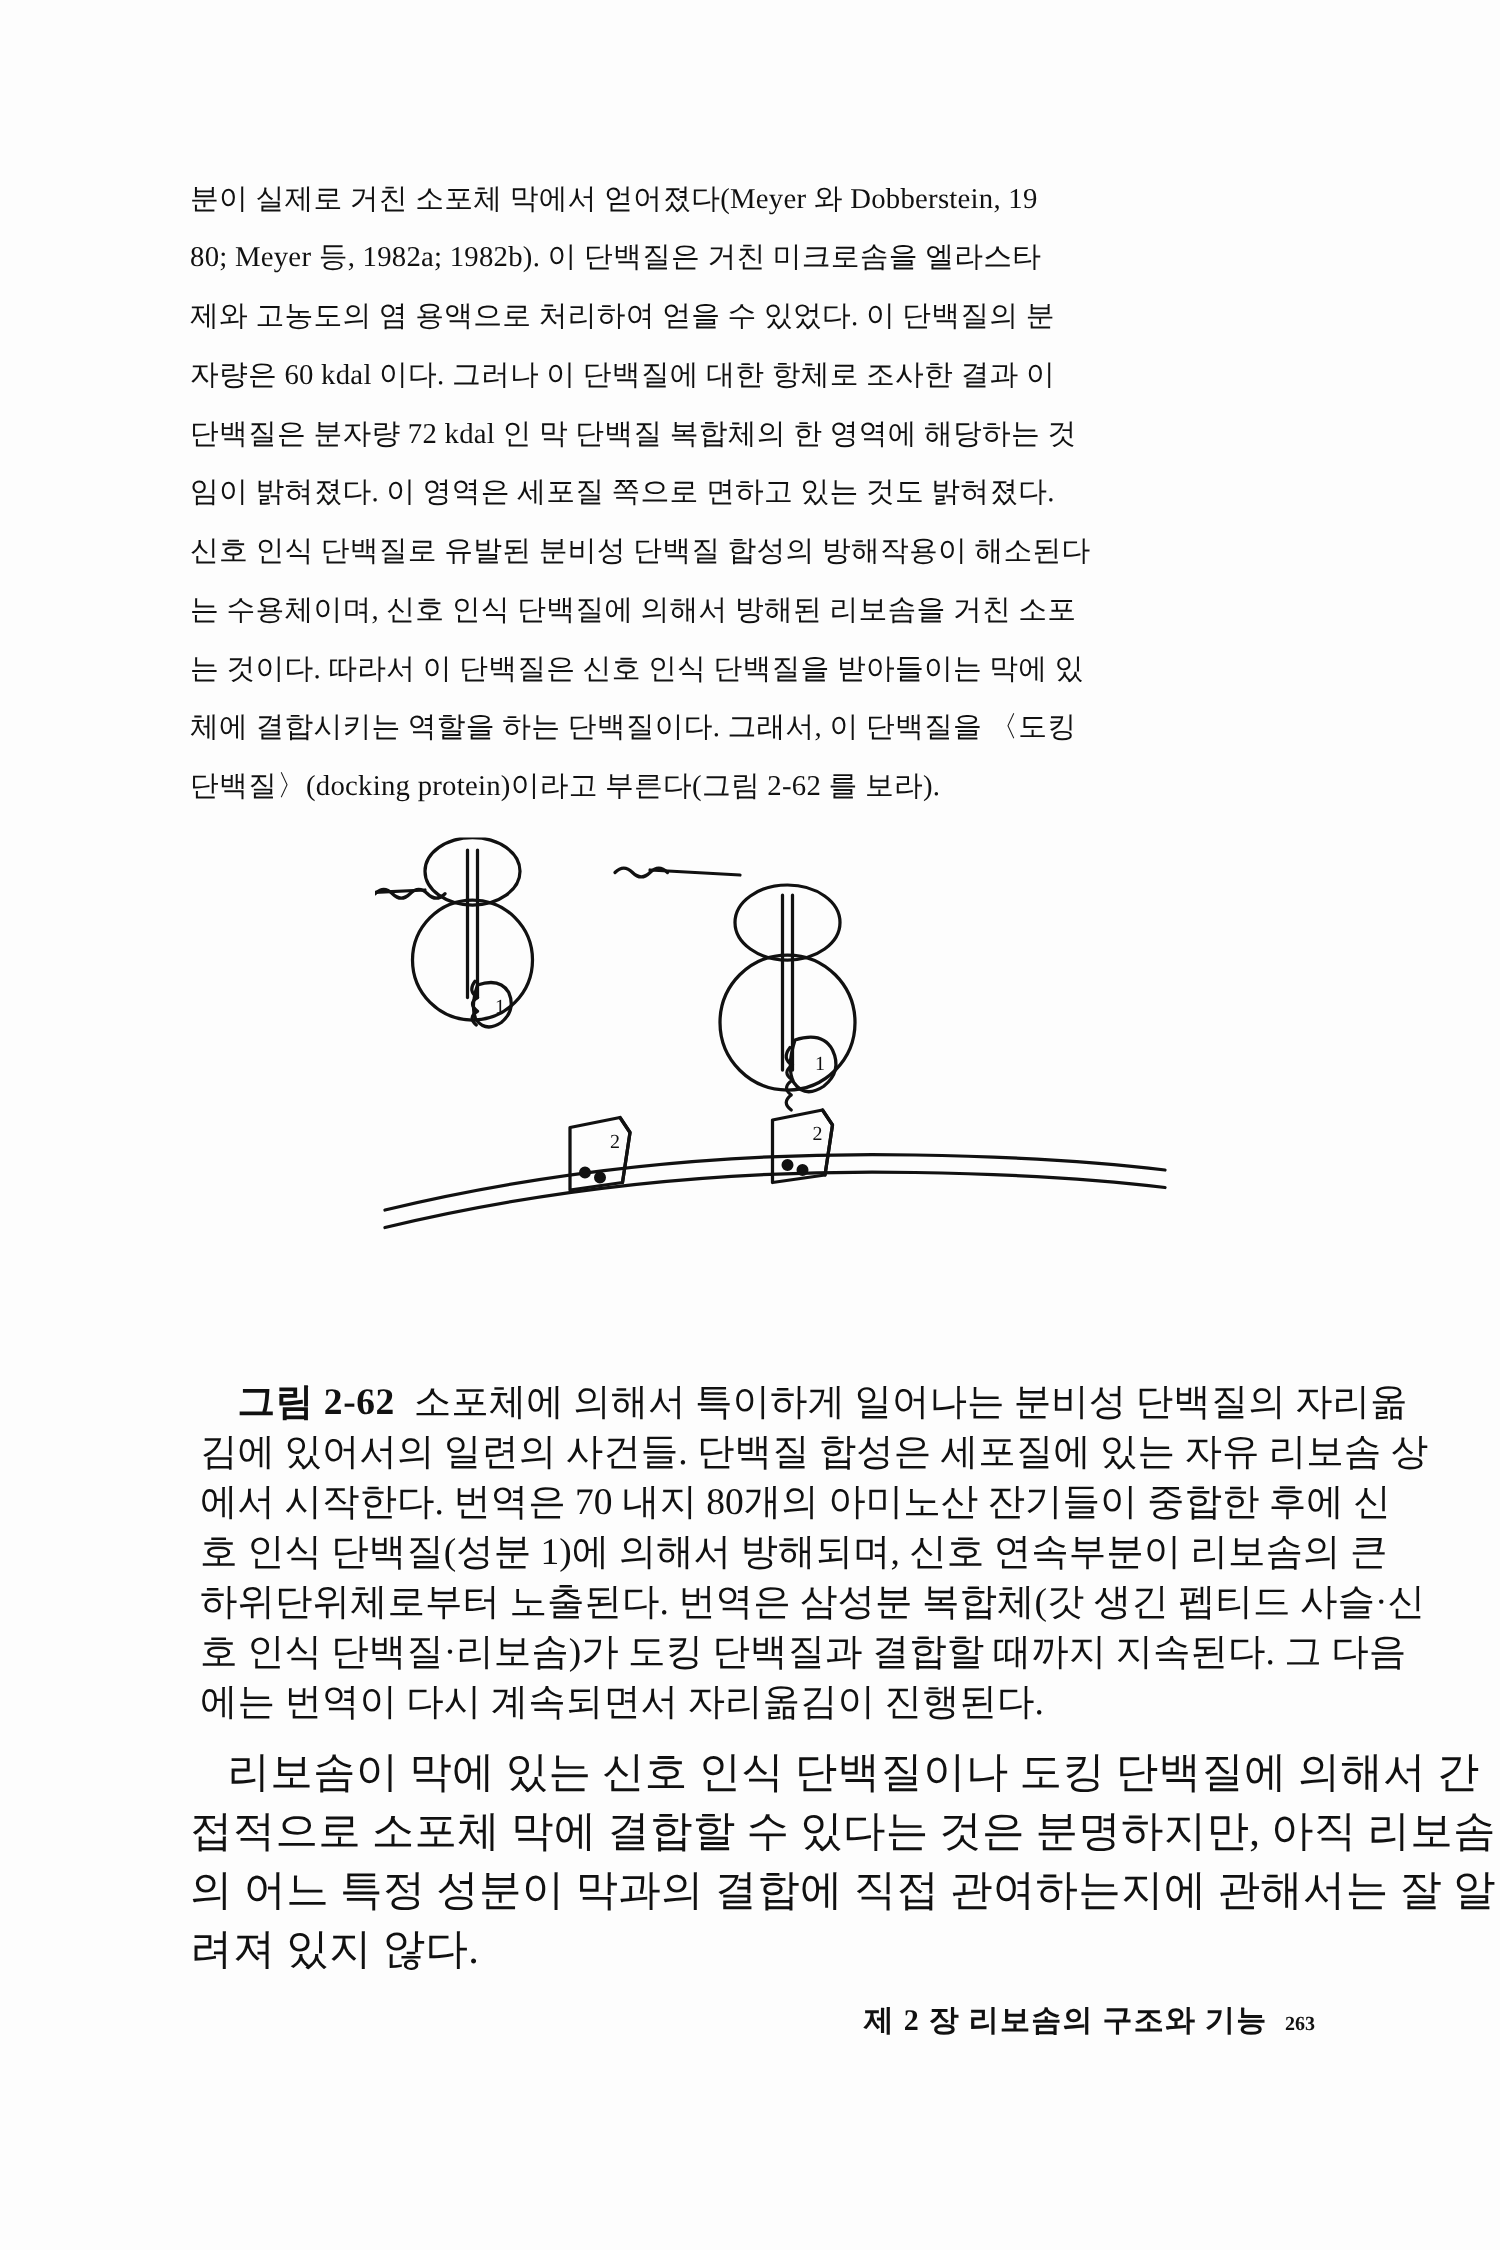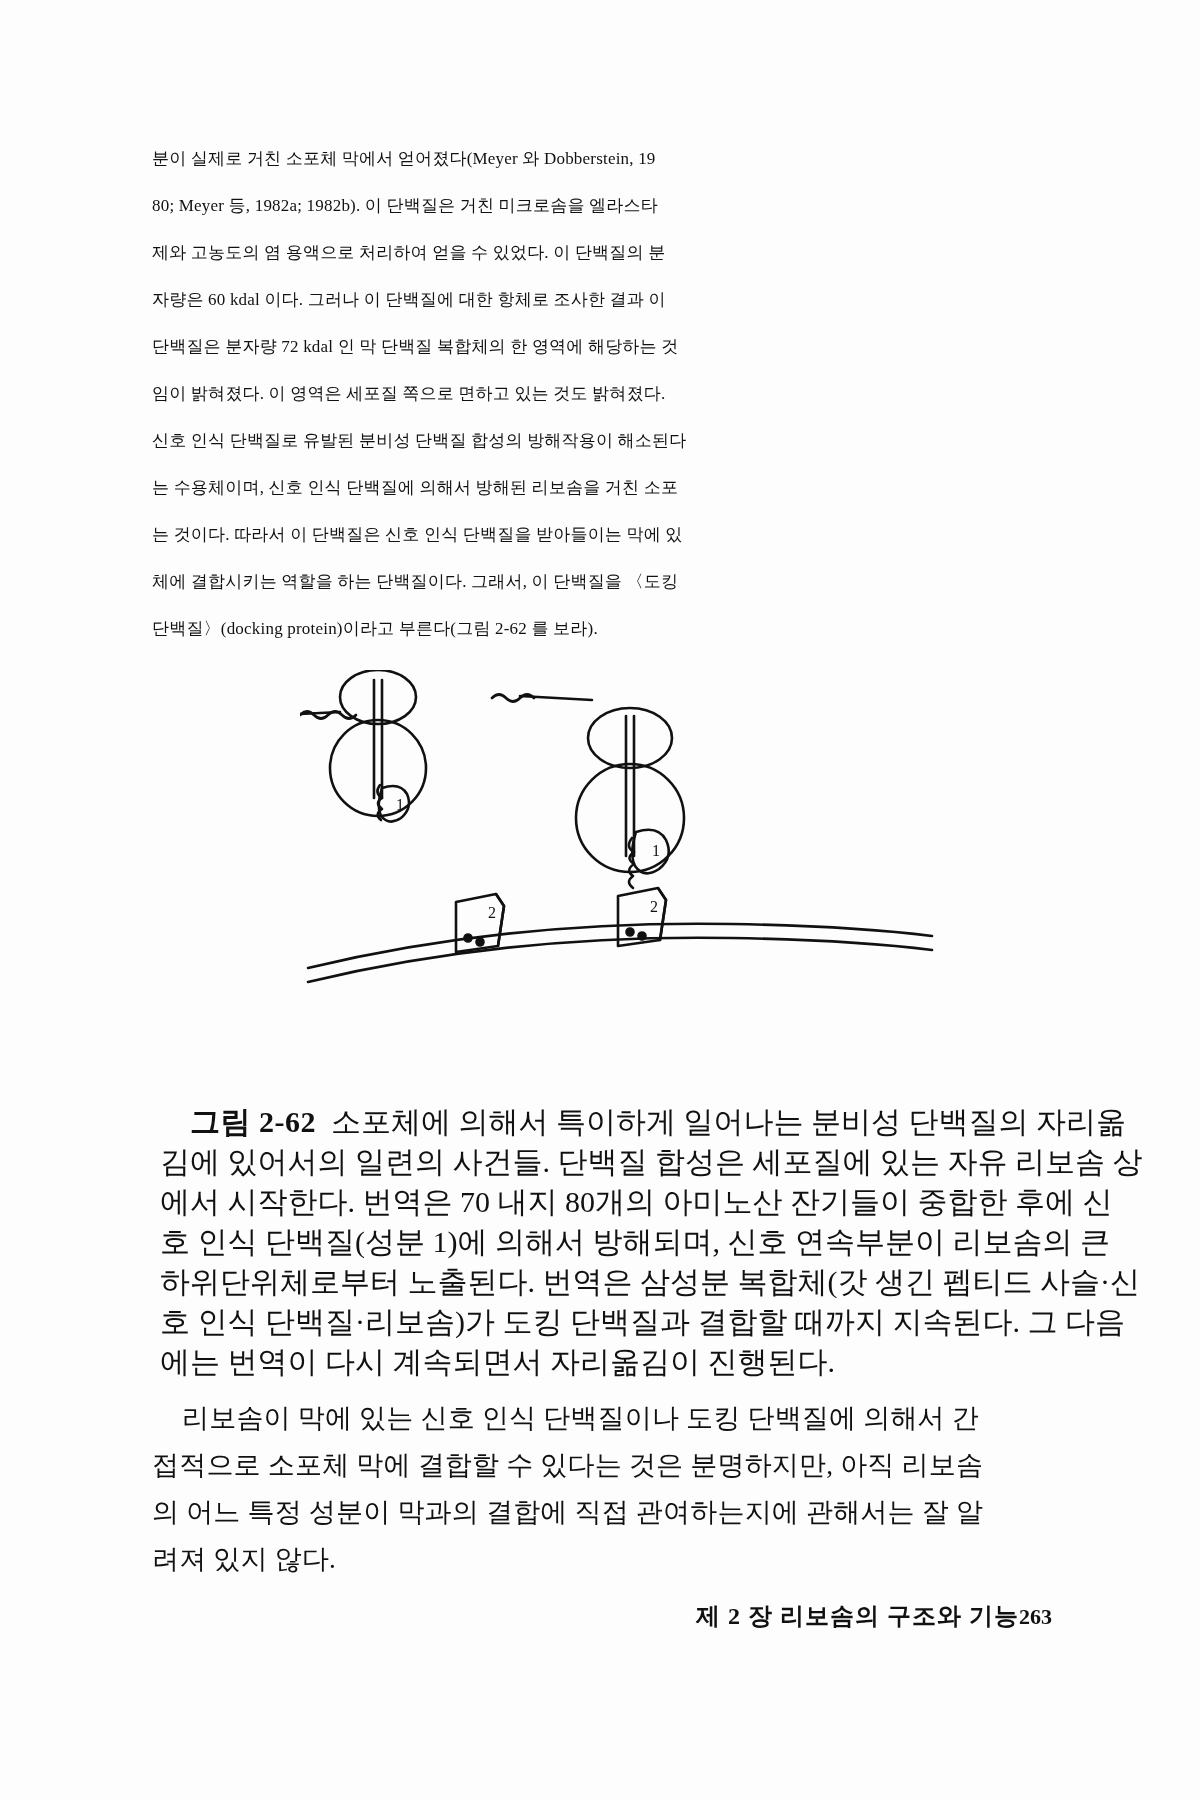--- a/index.html
+++ b/index.html
@@ -19,37 +19,37 @@
   .page {
     position: absolute;
     left: 0; top: 0;
     width: 1200px;
     height: 1800px;
     background: #fdfdfd;
   }
   
   .para {
     position: absolute;
-    font-size: 17px;
+    font-size: 23px;
     line-height: 47px;
     letter-spacing: 0.2px;
     text-align: justify;
     text-justify: inter-character;
     color: #111;
   }
   #para-top {
     left: 152px;
     top: 135px;
     width: 905px;
   }
   #para-bottom {
     left: 152px;
     top: 1395px;
     width: 905px;
-    font-size: 27px;
+    font-size: 34px;
     line-height: 47px;
   }
   .para .line {
     display: block;
     white-space: nowrap;
   }
   .indent {
     display: inline-block;
     width: 30px;
   }
@@ -89,21 +89,22 @@
     position: absolute;
     right: 148px;
     top: 1600px;
     font-size: 24px;
     font-weight: bold;
     letter-spacing: 1px;
     color: #111;
     white-space: nowrap;
   }
   #footer .pageno {
-    font-size: 22px;
+    font-size: 16px;
+    margin-left: 14px;
     letter-spacing: 0;
   }
 </style>
 </head>
 <body>
 
 <div class="page">
 
   <div class="para" id="para-top">
     <span class="line">분이 실제로 거친  소포체  막에서  얻어졌다(Meyer 와  Dobberstein,  19</span>

